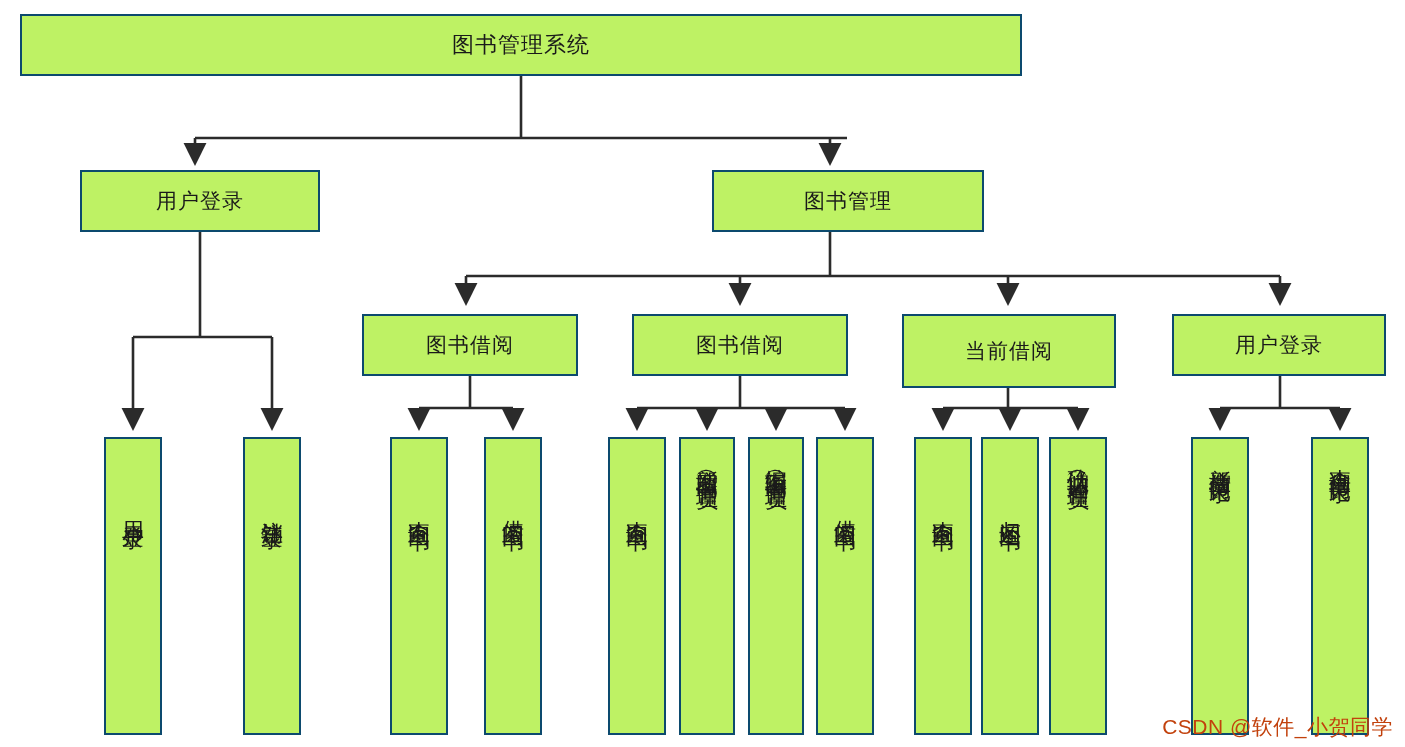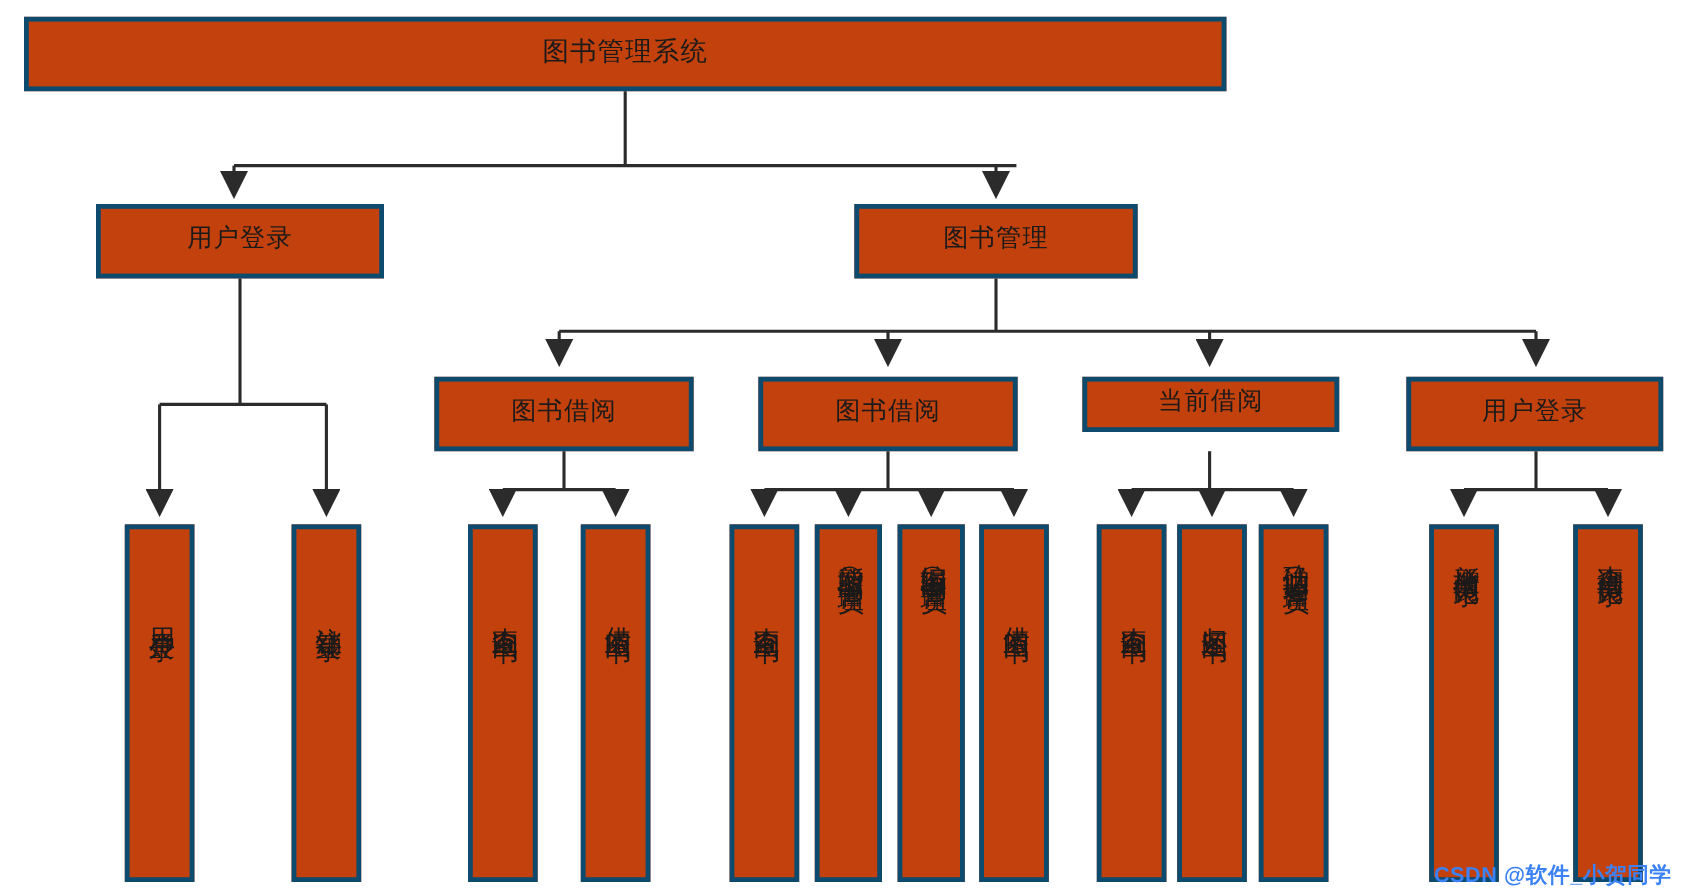--- a/index.html
+++ b/index.html
@@ -21,28 +21,27 @@
     position: absolute;
     left: 0;
     top: 0;
     width: 1405px;
     height: 747px;
     pointer-events: none;
   }
   .node {
     position: absolute;
     box-sizing: border-box;
-    background: #c2410c;
-    border: 4px solid #0c4a6e;
+    background: #bef264;
+    border: 2px solid #0c4a6e;
     display: flex;
     align-items: center;
     justify-content: center;
     color: #1a1a1a;
     z-index: 2;
-    font-family: Liberation Mono, monospace;
   }
   .node .label {
     white-space: nowrap;
     line-height: 1.05;
   }
   .node.horizontal .label {
     font-size: 21px;
     letter-spacing: 1px;
   }
   .node.root .label {
@@ -64,26 +63,25 @@
   .node.vertical.mid .label {
     margin-top: 56px;
   }
   .node.vertical.tall .label {
     margin-top: 4px;
   }
   .watermark {
     position: absolute;
     right: 12px;
     bottom: 6px;
-    font-size: 18px;
-    color: #3b82f6;
+    font-size: 21px;
+    color: #c2410c;
     letter-spacing: 0.5px;
     z-index: 5;
     white-space: nowrap;
-    font-weight: bold;
   }
 </style>
 </head>
 <body>
 
 <div id="canvas">
 
   <svg id="wires" viewBox="0 0 1405 747">
     <defs>
       <marker id="arrow" viewBox="0 0 12 12" refX="10" refY="6" markerWidth="9" markerHeight="9" orient="auto-start-reverse">
@@ -135,33 +133,33 @@
   </svg>
 
   <div class="node root horizontal" style="left:20px; top:14px; width:1002px; height:62px;">
     <span class="label">图书管理系统</span>
   </div>
 
   <div class="node horizontal" style="left:80px; top:170px; width:240px; height:62px;">
     <span class="label">用户登录</span>
   </div>
 
-  <div class="node horizontal" style="left:712px; top:170px; width:236px; height:62px;">
+  <div class="node horizontal" style="left:712px; top:170px; width:272px; height:62px;">
     <span class="label">图书管理</span>
   </div>
 
   <div class="node horizontal" style="left:362px; top:314px; width:216px; height:62px;">
     <span class="label">图书借阅</span>
   </div>
 
   <div class="node horizontal" style="left:632px; top:314px; width:216px; height:62px;">
     <span class="label">图书借阅</span>
   </div>
 
-  <div class="node horizontal" style="left:902px; top:314px; width:214px; height:46px;">
+  <div class="node horizontal" style="left:902px; top:314px; width:214px; height:74px;">
     <span class="label">当前借阅</span>
   </div>
 
   <div class="node horizontal" style="left:1172px; top:314px; width:214px; height:62px;">
     <span class="label">用户登录</span>
   </div>
 
   <div class="node vertical mid" style="left:104px; top:437px; width:58px; height:298px;">
     <span class="label">用户登录</span>
   </div>

